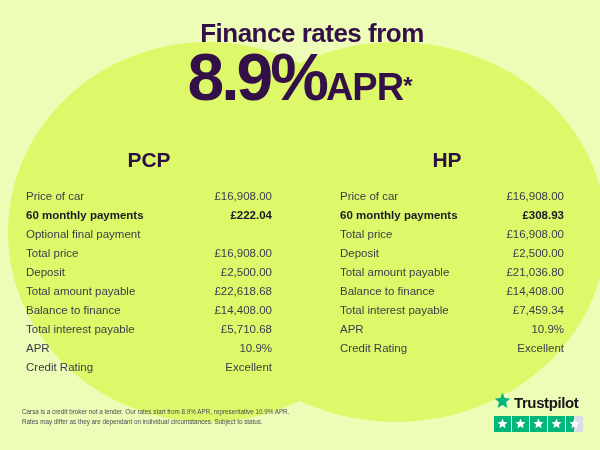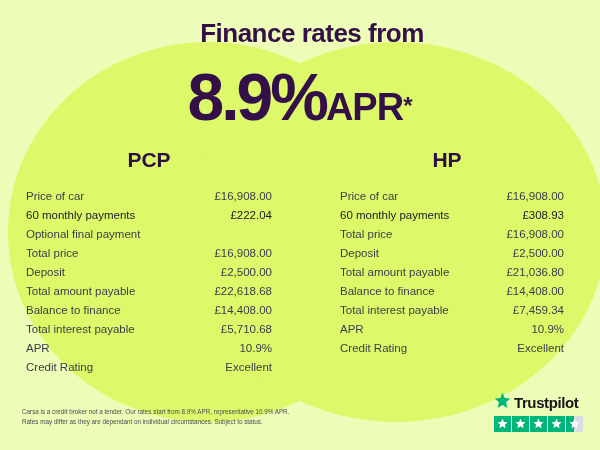--- a/index.html
+++ b/index.html
@@ -21,21 +21,21 @@
 
   .content { position:relative; z-index:2; width:600px; height:450px; }
 
   .headline {
     position:absolute; top:18px; left:12px; width:600px;
     text-align:center;
     font-size:26px; font-weight:bold; letter-spacing:-0.5px;
     color:#331048;
   }
   .rate-line {
-    position:absolute; top:64px; left:0; width:600px;
+    position:absolute; top:44px; left:0; width:600px;
     text-align:center;
     color:#331048;
     white-space:nowrap;
     line-height:1;
   }
   .rate-big {
     font-size:66px; font-weight:bold; letter-spacing:-3px;
     vertical-align:baseline;
   }
   .rate-small {
@@ -53,21 +53,21 @@
   }
   .rows { padding:0 26px; }
   .col-hp .rows { padding:0 32px 0 42px; }
   .row {
     display:flex; justify-content:space-between; align-items:center;
     font-size:11.5px; color:#3c3c4a;
     height:19px;
   }
   .row .label { text-align:left; }
   .row .value { text-align:right; white-space:nowrap; }
-  .row.bold { font-weight:normal; color:#1a1a26; }
+  .row.bold { font-weight:bold; color:#1a1a26; }
 
   .fineprint {
     position:absolute; left:22px; bottom:22px;
     width:320px;
     font-size:6.3px; line-height:1.7;
     color:#4b4b56;
   }
 
   .trustpilot { position:absolute; right:14px; bottom:18px; width:92px; }
   .tp-head { display:flex; align-items:center; gap:3px; margin-bottom:3px;margin-top:9px; }

